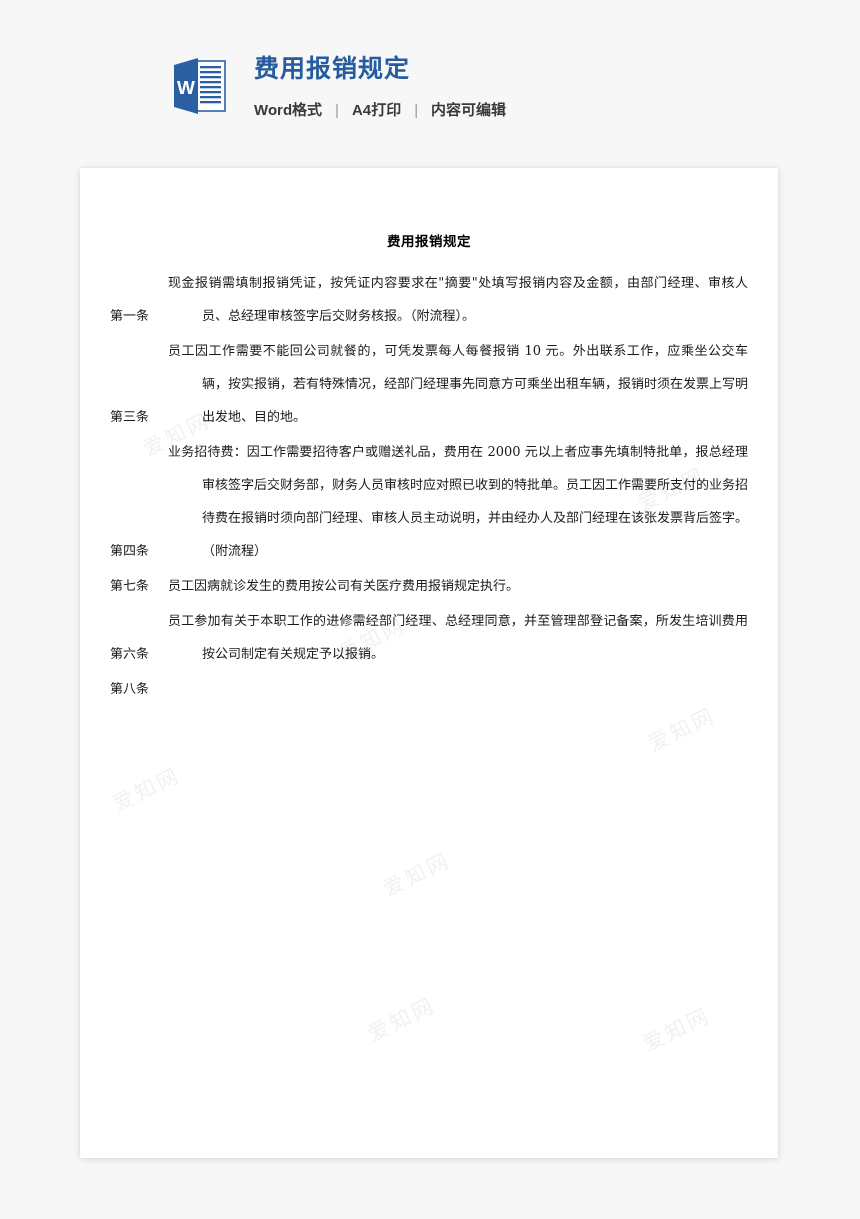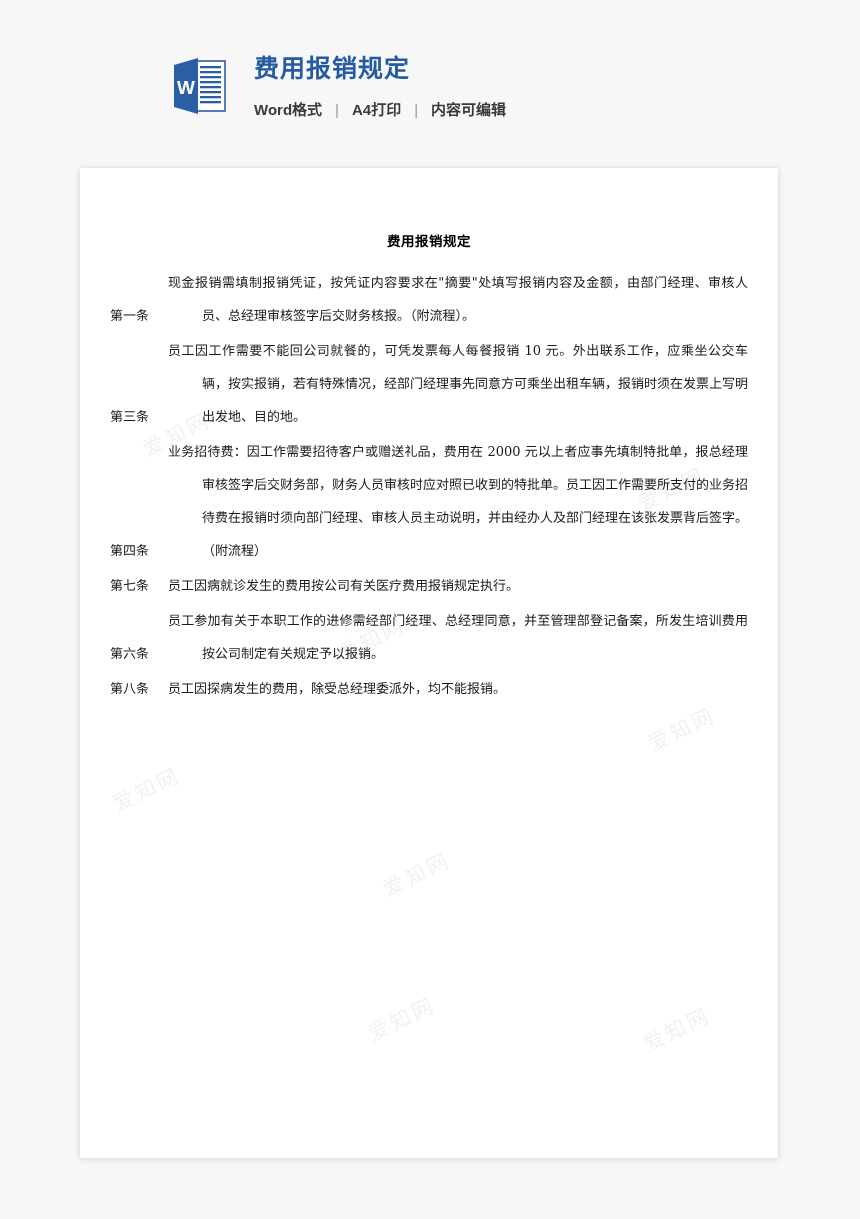--- a/index.html
+++ b/index.html
@@ -226,18 +226,17 @@
       <span class="clause-text">员工因病就诊发生的费用按公司有关医疗费用报销规定执行。</span>
     </div>
 
     <div class="clause">
       <span class="clause-label">第六条</span>
       <span class="clause-text hang">员工参加有关于本职工作的进修需经部门经理、总经理同意，并至管理部登记备案，所发生培训费用按公司制定有关规定予以报销。</span>
     </div>
 
     <div class="clause">
       <span class="clause-label">第八条</span>
-      <span class="clause-text">员工因探病发生的费用，除受总经理委派外，均不能报销。</span>
     </div>
 
 
   </div>
 </div>
 
 </body></html>

